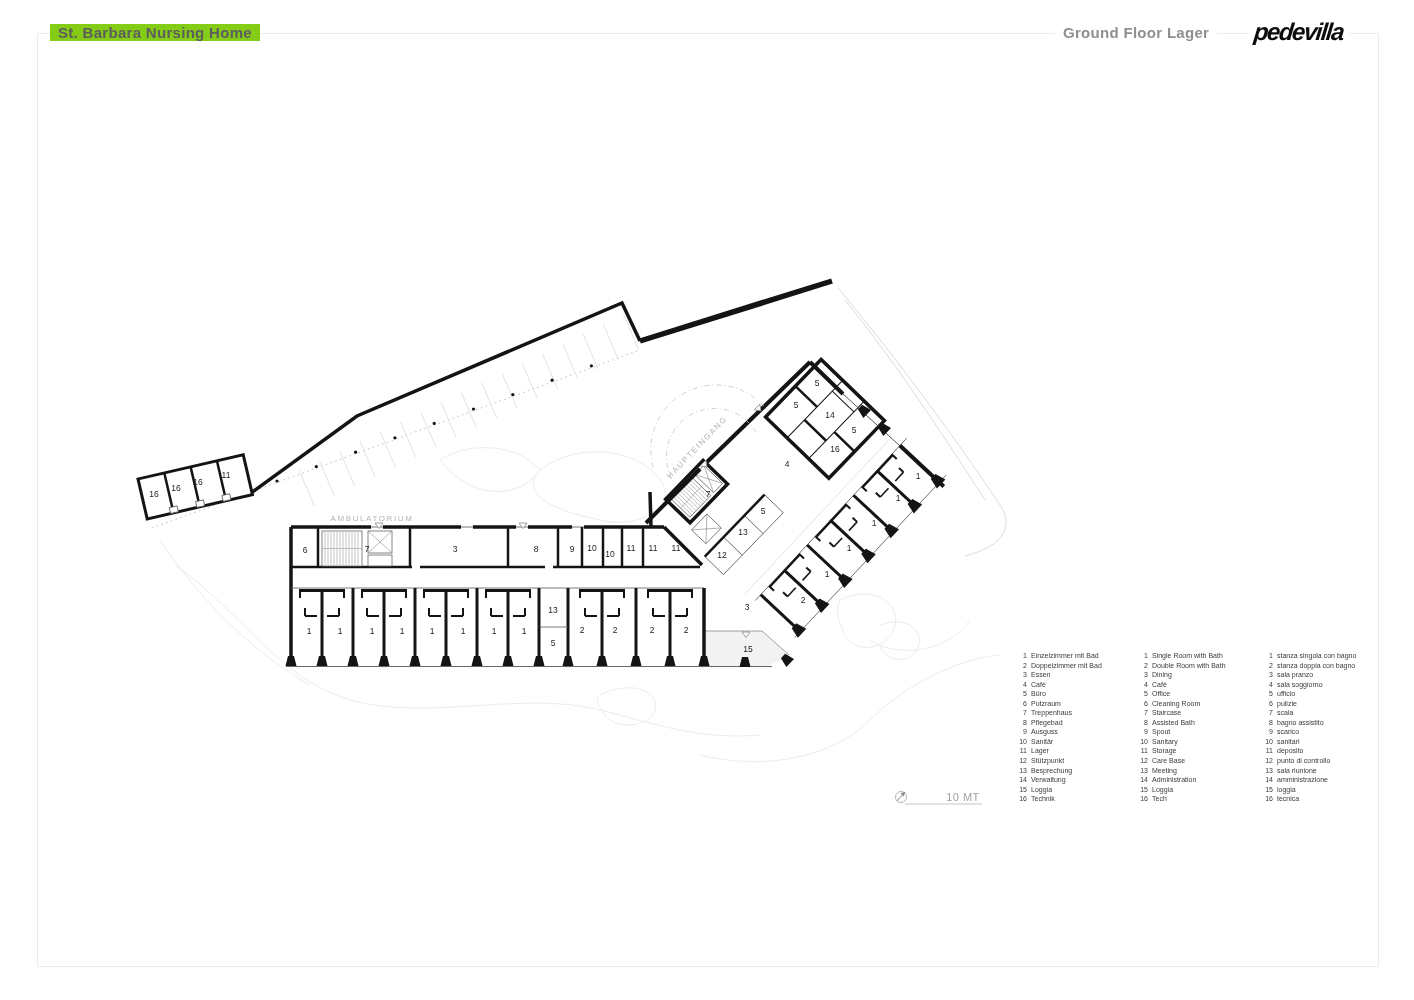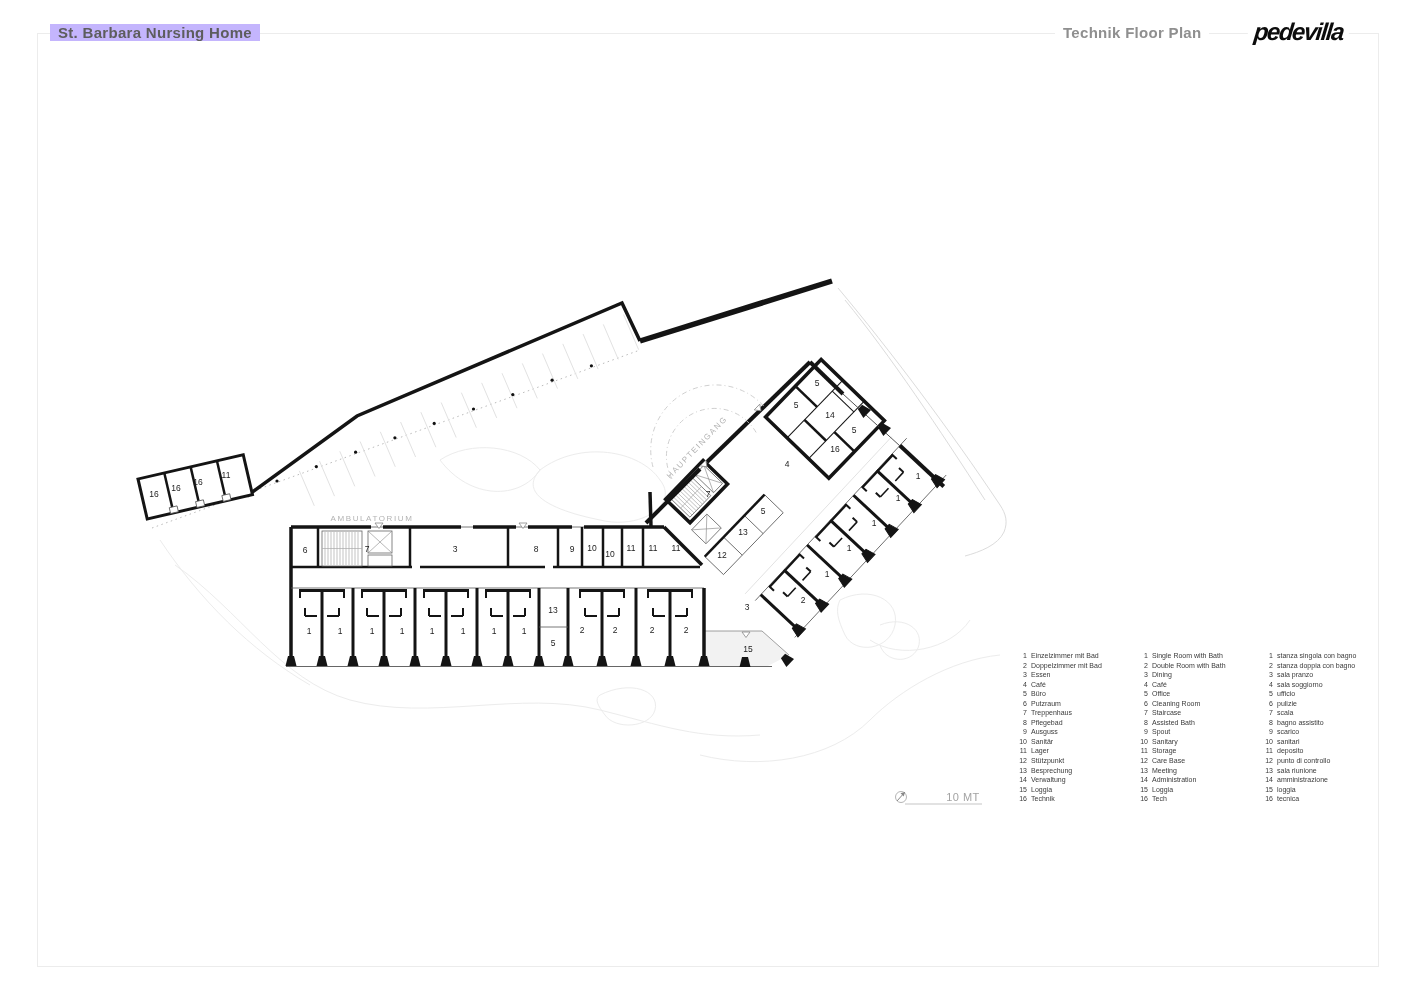--- a/index.html
+++ b/index.html
@@ -1,20 +1,20 @@
 <!DOCTYPE html>
 <html><head>
 <meta charset="utf-8">
 <style>
   html,body{margin:0;padding:0}
   body{width:1414px;height:1000px;background:#fff;position:relative;overflow:hidden;
        font-family:"Liberation Sans",sans-serif;}
   .frame{position:absolute;left:37px;top:33px;width:1340px;height:932px;border:1px solid #ececec}
   .project-title{position:absolute;left:50px;top:24px;font-size:15px;font-weight:bold;color:#5d5d5d;
-       letter-spacing:.3px;background:#c4b5fd;padding:0 8px}
+       letter-spacing:.3px;background:#84cc16;padding:0 8px}
   .sheet-title{position:absolute;left:1055px;top:24px;font-size:15px;font-weight:bold;color:#8f8f8f;
        letter-spacing:.3px;background:#fff;padding:0 8px}
   .logo{position:absolute;left:1248px;top:18px;font-size:24px;font-weight:bold;font-style:italic;
        letter-spacing:-1.5px;color:#0c0c0c;background:#fff;padding:0 6px;transform:skewX(-6deg)}
   .legend{position:absolute;left:1016px;top:651px;display:flex}
   .legend-col{width:121px}
   .legend-col:nth-child(2){width:125px}
   .lrow{display:flex;font-size:7px;line-height:9.55px;color:#3a3a3a}
   .lnum{width:11px;text-align:right;margin-right:4px;flex:none}
   #plan-svg{position:absolute;left:0;top:0}
@@ -321,21 +321,21 @@
     <text x="874" y="526" class="room-num">1</text>
     <text x="849" y="551" class="room-num">1</text>
     <text x="827" y="577" class="room-num">1</text>
     <text x="803" y="603" class="room-num">2</text>
     <text x="372" y="521" class="annot">AMBULATORIUM</text>
     <text x="699" y="449" class="annot" transform="rotate(-46 699 449)">HAUPTEINGANG</text>
     <text x="963" y="801" class="scale-label">10 MT</text>
   </svg>
 
 <div class="project-title">St. Barbara Nursing Home</div>
-<div class="sheet-title">Technik Floor Plan</div>
+<div class="sheet-title">Ground Floor Lager</div>
 <div class="logo">pedevilla</div>
 
 <div class="legend">
     <div class="legend-col">
       <div class="lrow">
         <span class="lnum">1</span>
         <span class="llab">Einzelzimmer mit Bad</span>
       </div>
       <div class="lrow">
         <span class="lnum">2</span>

